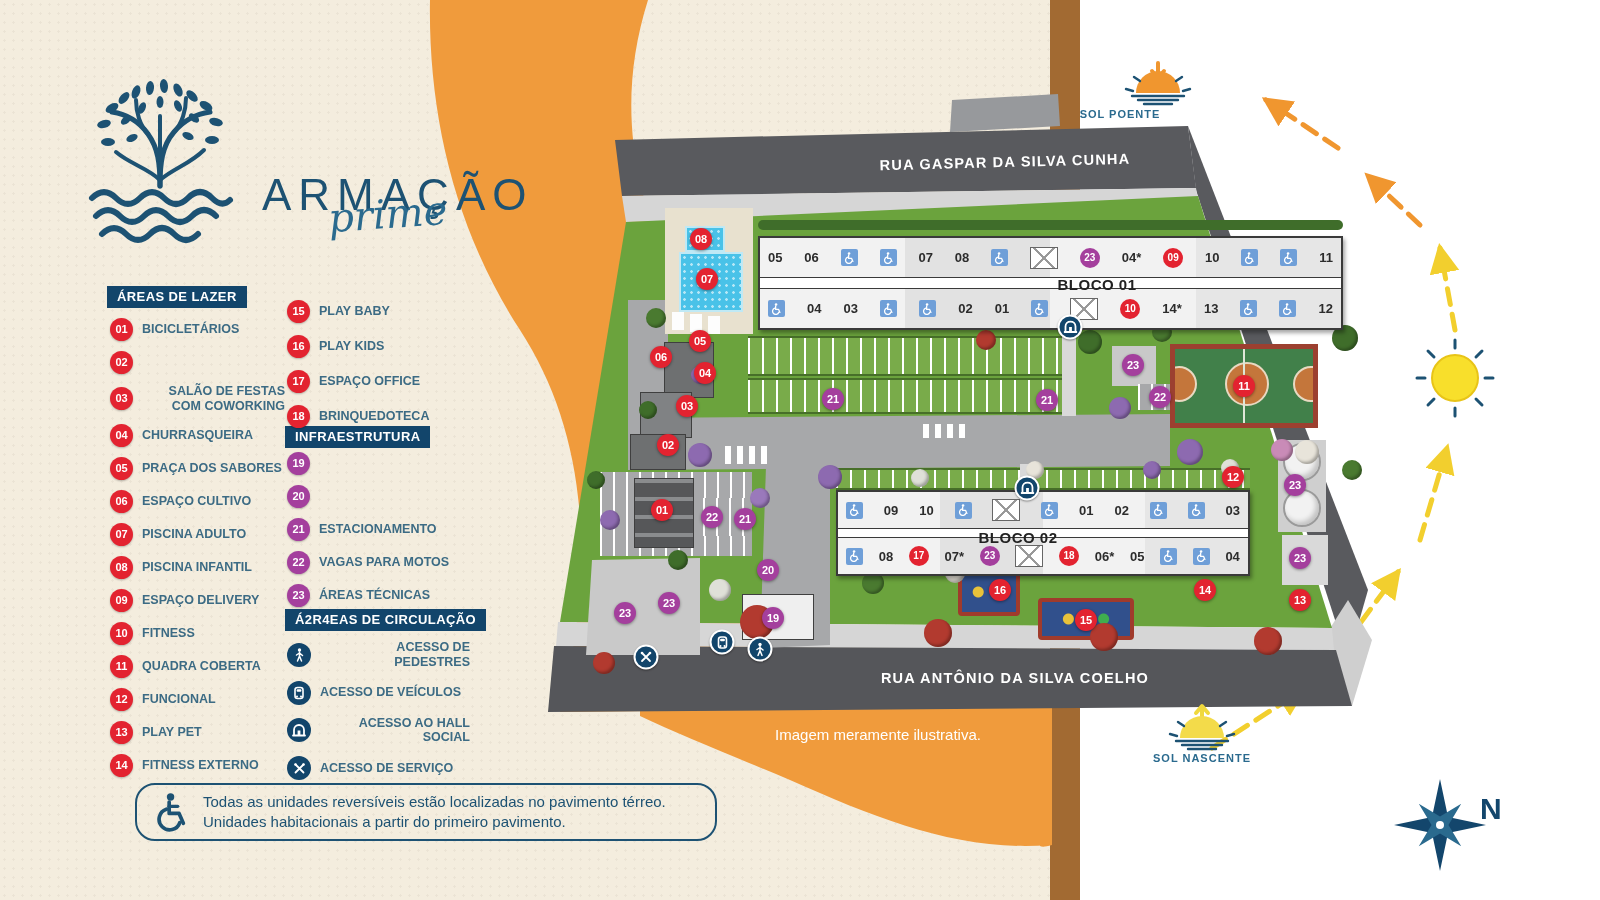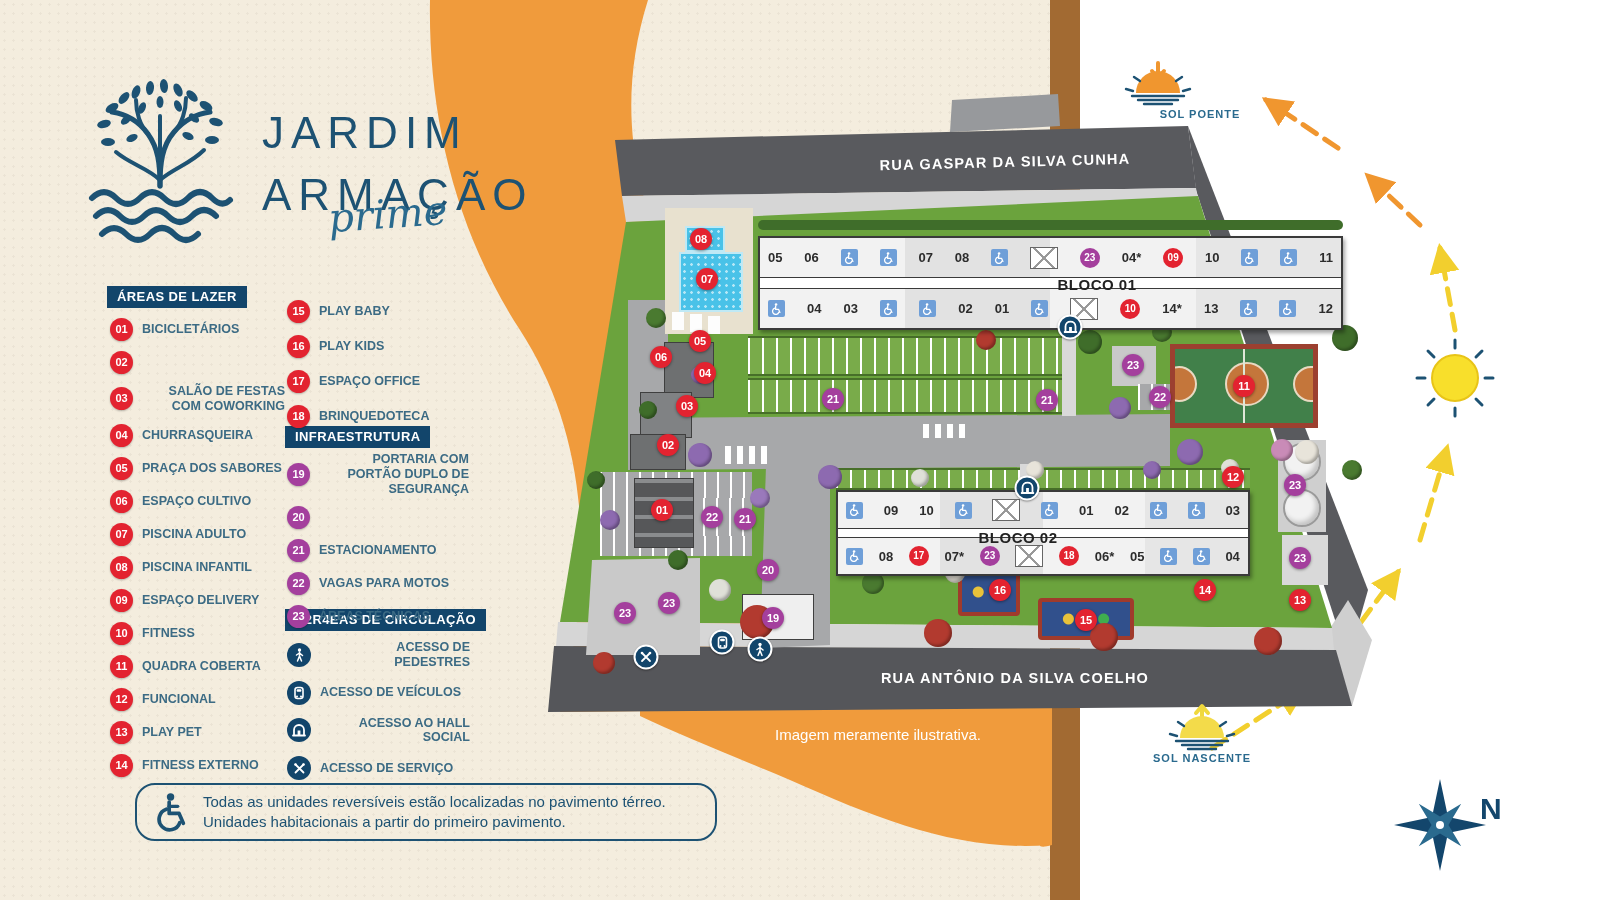--- a/index.html
+++ b/index.html
@@ -104,21 +104,20 @@
       <ellipse cx="82" cy="34" rx="6" ry="3.5" transform="rotate(90 82 34)"></ellipse>
       <ellipse cx="54" cy="70" rx="6" ry="3.5" transform="rotate(-25 54 70)"></ellipse>
         <ellipse cx="110" cy="68" rx="6" ry="3.5" transform="rotate(25 110 68)"></ellipse>
     </g>
     <g stroke="#1d5273" stroke-width="6" fill="none" stroke-linecap="round">
       <path d="M14,130 q12,-12 24,0 q12,12 24,0 q12,-12 24,0 q12,12 24,0 q12,-12 24,0 q10,10 18,2"></path>
       <path d="M18,148 q12,-12 24,0 q12,12 24,0 q12,-12 24,0 q12,12 24,0 q12,-12 24,0"></path>
       <path d="M24,166 q12,-12 24,0 q12,12 24,0 q12,-12 24,0 q12,12 24,0"></path>
     </g>
   </svg>
-  <div class="abs title-line" style="top:108px;">JARDIM</div>
   <div class="abs title-line" style="top:170px;">ARMAÇÃO</div>
   <div class="abs" id="title-script">prime</div>
 
   <div class="abs legend-header" style="left:107px;top:286px;">ÁREAS DE LAZER</div>
   <div class="abs legend-header" style="left:285px;top:426px;">INFRAESTRUTURA</div>
   <div class="abs legend-header" style="left:285px;top:609px;">Á2R4EAS DE CIRCULAÇÃO</div>
 
   <div class="abs legend-col" id="lazer-col1" style="left:110px;top:318px;width:175px;">
       <div class="legend-item">
         <span class="lbadge red">01</span>
@@ -190,21 +189,20 @@
         <span class="legend-label">ESPAÇO OFFICE</span>
       </div>
       <div class="legend-item">
         <span class="lbadge red">18</span>
         <span class="legend-label">BRINQUEDOTECA</span>
       </div>
     </div>
   <div class="abs legend-col" id="infra-list" style="left:287px;top:452px;width:185px;gap:10px;">
       <div class="legend-item">
         <span class="lbadge purple">19</span>
-        <span class="legend-label">PORTARIA COM PORTÃO DUPLO DE SEGURANÇA</span>
       </div>
       <div class="legend-item">
         <span class="lbadge purple">20</span>
       </div>
       <div class="legend-item">
         <span class="lbadge purple">21</span>
         <span class="legend-label">ESTACIONAMENTO</span>
       </div>
       <div class="legend-item">
         <span class="lbadge purple">22</span>
@@ -665,21 +663,21 @@
     <path d="M40,8 L40,20" stroke="#f0962f" stroke-width="4" stroke-linecap="round"></path>
       <path d="M34,16 L40,23 L46,16" fill="none" stroke="#f0962f" stroke-width="4" stroke-linecap="round" stroke-linejoin="round"></path>
     <path d="M18,38 A22,22 0 0 1 62,38 Z" fill="#f0962f"></path>
     <g stroke="#1d5273" stroke-width="2.4" fill="none" stroke-linecap="round">
       <path d="M16,22 l6,4 M64,22 l-6,4 M8,34 l7,2 M72,34 l-7,2"></path>
       <path d="M14,41 h52"></path>
         <path d="M20,45 h40"></path>
         <path d="M26,49 h28"></path>
     </g>
   </svg>
-  <div class="abs sun-label" style="left:1200px;top:108px;">SOL POENTE</div>
+  <div class="abs sun-label" style="left:1120px;top:108px;">SOL POENTE</div>
 
   <svg class="abs" style="left:1162px;top:700px;z-index:4;" width="80" height="52" viewBox="0 0 80 52">
     <path d="M40,20 L40,8" stroke="#f0d93d" stroke-width="4" stroke-linecap="round"></path>
       <path d="M34,13 L40,6 L46,13" fill="none" stroke="#f0d93d" stroke-width="4" stroke-linecap="round" stroke-linejoin="round"></path>
     <path d="M18,38 A22,22 0 0 1 62,38 Z" fill="#f3db4a"></path>
     <g stroke="#1d5273" stroke-width="2.4" fill="none" stroke-linecap="round">
       <path d="M16,22 l6,4 M64,22 l-6,4 M8,34 l7,2 M72,34 l-7,2"></path>
       <path d="M14,41 h52"></path>
         <path d="M20,45 h40"></path>
         <path d="M26,49 h28"></path>

